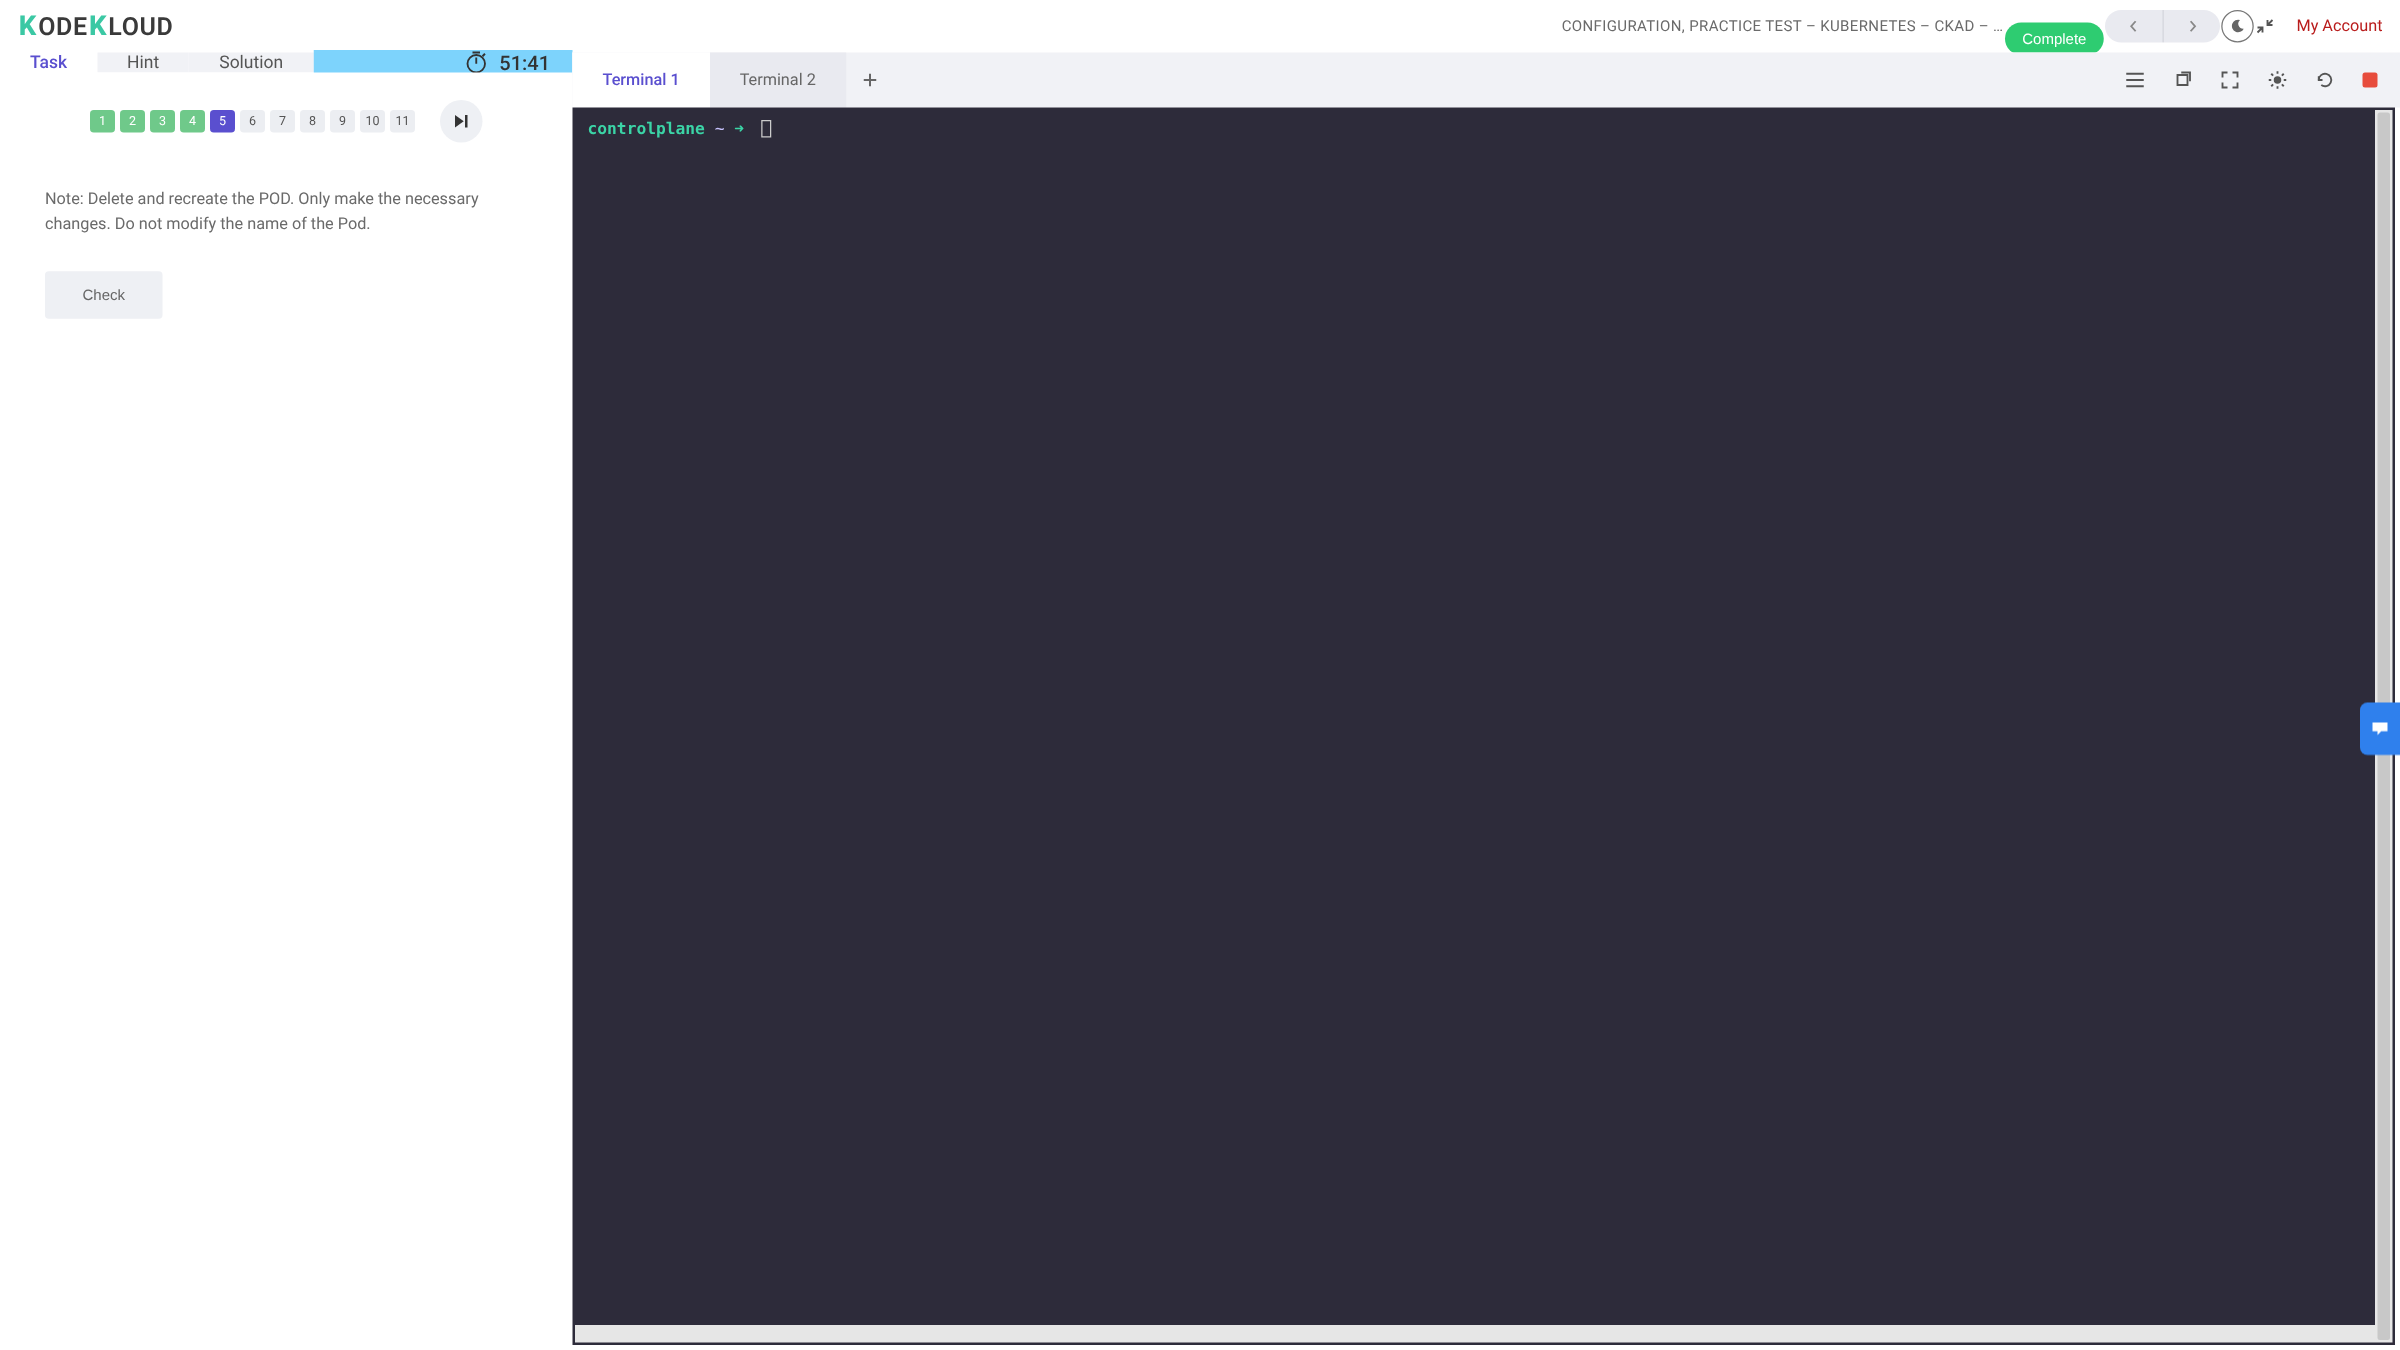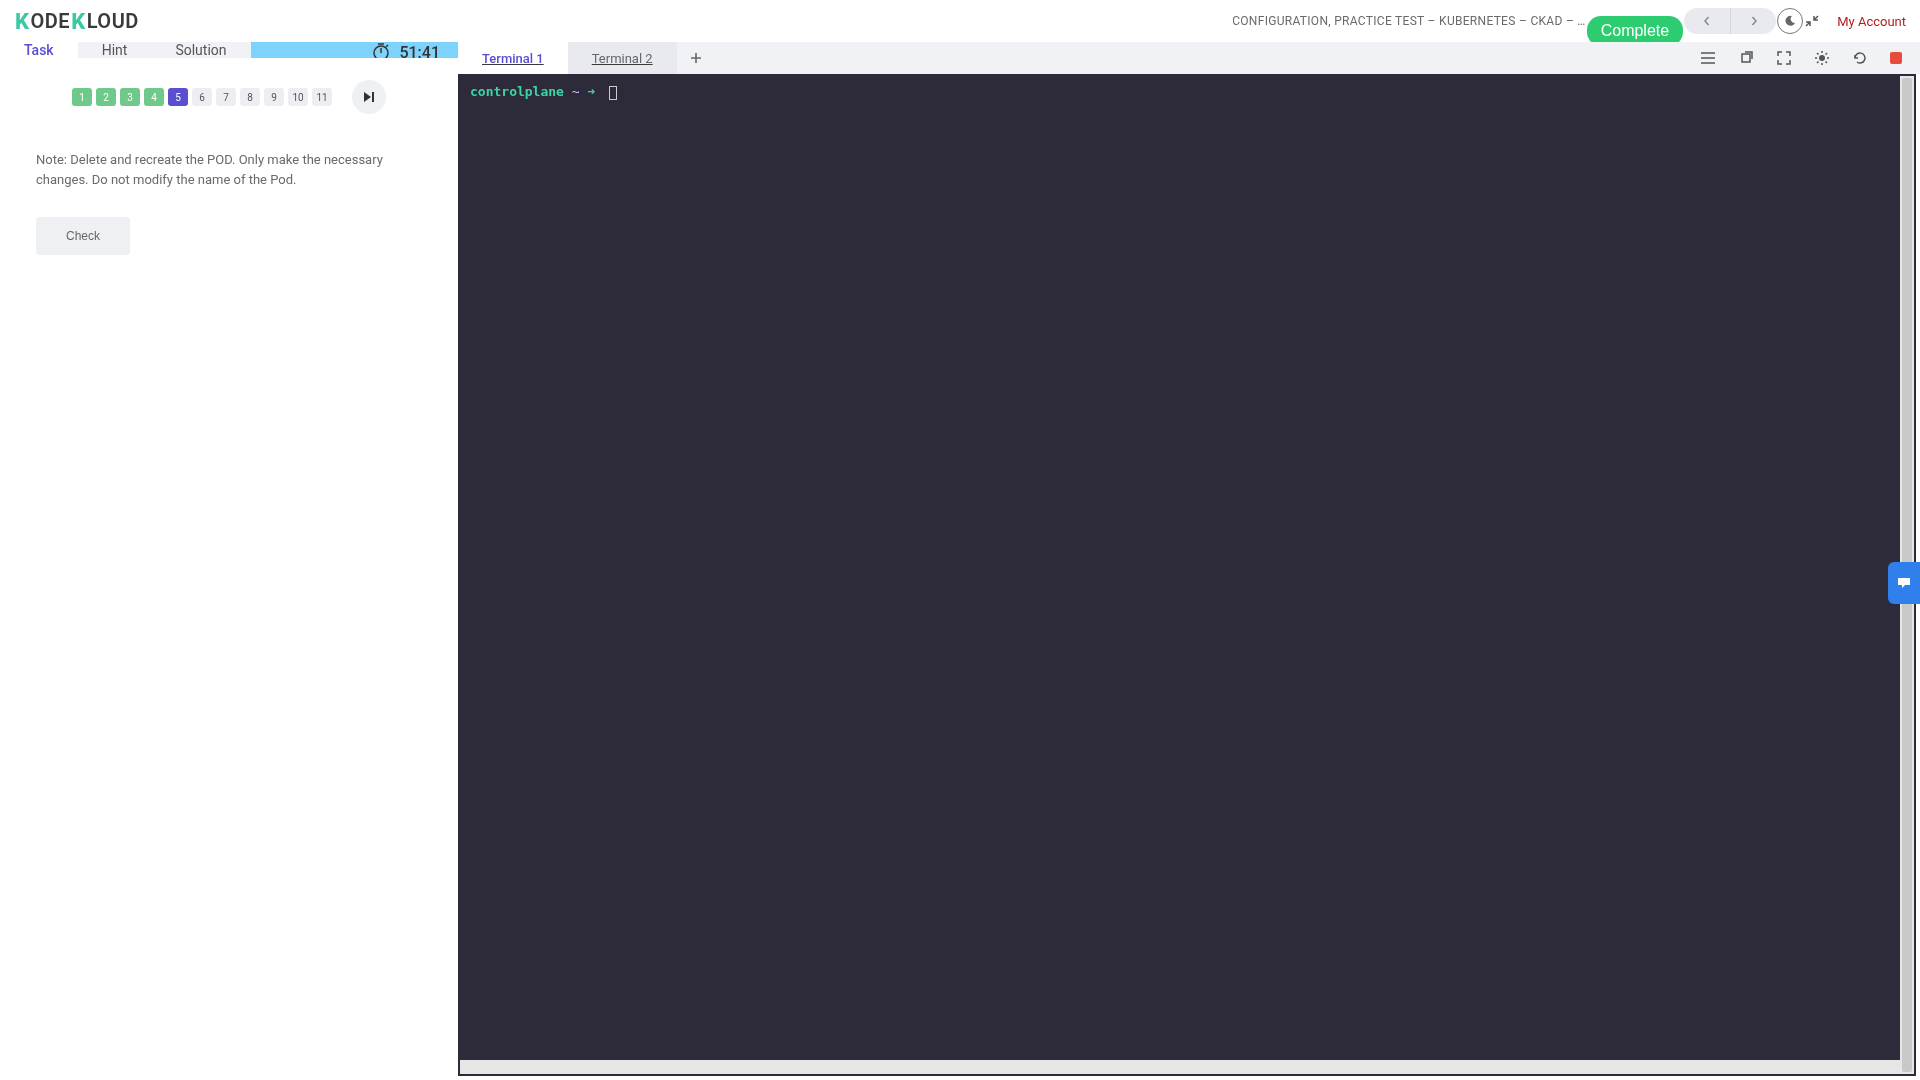--- a/index.html
+++ b/index.html
@@ -5,34 +5,34 @@
 * { margin: 0; padding: 0; box-sizing: border-box; }
 body { font-family: -apple-system, BlinkMacSystemFont, "Segoe UI", Roboto, sans-serif; background: #fff; color: #3a3a3a; height: 100vh; overflow: hidden; }
 
 
 .header { height: 42px; display: flex; align-items: center; padding: 0 14px; justify-content: space-between; }
 .header-left { display: flex; align-items: center; gap: 8px; }
 .logo { font-size: 20px; font-weight: 600; letter-spacing: 0.5px; color: #3a3a3a; display: flex; align-items: center; }
 .logo-k { color: #3bc8a4; font-weight: 800; font-size: 22px; margin: 0 1px; }
 .header-right { display: flex; align-items: center; gap: 1px; }
 .breadcrumb { font-size: 12px; color: #6a6a6a; letter-spacing: 0.3px; }
-.complete-btn { background: #2ecc71; color: #fff; border: none; border-radius: 14px; padding: 6px 14px; font-size: 16px; cursor: pointer; margin-top: 20px; }
+.complete-btn { background: #2ecc71; color: #fff; border: none; border-radius: 14px; padding: 6px 14px; font-size: 12px; cursor: pointer; margin-top: 20px; }
 .nav-arrows { display: flex; background: #e9eaf0; border-radius: 14px; overflow: hidden; }
 .nav-arrow { width: 46px; height: 26px; display: flex; align-items: center; justify-content: center; cursor: pointer; color: #888; }
 .nav-arrow + .nav-arrow { border-left: 1px solid #d4d5db; }
 .icon-circle { width: 26px; height: 26px; border: 1.5px solid #777; border-radius: 50%; display: flex; align-items: center; justify-content: center; cursor: pointer; }
 .collapse-icon { cursor: pointer; color: #555; }
 .account { font-size: 13px; color: #b91c1c; cursor: pointer; margin-left: 16px; }
 
 
 .main { height: calc(100vh - 42px); display: flex; }
 
 
 .left { width: 458px; display: flex; flex-direction: column; background: #fff; }
-.tabs-row { height: 16px; display: flex; align-items: flex-start; }
+.tabs-row { height: 16px; display: flex; align-items: center; }
 .left-tab { padding: 0 24px; font-size: 14px; display: flex; align-items: center; cursor: pointer; color: #555; background: #f1f2f6; }
 .left-tab.active { background: #fff; color: #5a4fcf; font-weight: 500; }
 .tabs-spacer { flex: 1; background: #7dd3fc; display: flex; align-items: center; justify-content: flex-end; padding-right: 18px; gap: 10px; }
 .timer { display: flex; align-items: center; gap: 8px; color: #333; font-size: 16px; font-weight: 500; }
 
 .questions-bar { padding: 22px 0 10px; display: flex; align-items: center; justify-content: center; gap: 6px; background: #fff; }
 .qn { width: 20px; height: 18px; border-radius: 3px; font-size: 10px; display: flex; align-items: center; justify-content: center; cursor: pointer; background: #eceef2; color: #555; }
 .qn.done { background: #6fc98a; color: #fff; }
 .qn.current { background: #5a4fcf; color: #fff; }
 .skip-end { width: 34px; height: 34px; border-radius: 50%; background: #eef0f4; margin-left: 14px; display: flex; align-items: center; justify-content: center; cursor: pointer; color: #333; }
@@ -41,21 +41,21 @@
 .task-text { font-size: 15px; line-height: 1.55; }
 .code-chip { background: #f4f5f8; border-radius: 3px; padding: 1px 6px; font-family: monospace; color: #444; }
 .task-note { font-size: 13px; color: #6a6a6a; margin-top: 8px; line-height: 1.5; }
 .check-btn { margin-top: 28px; background: #eef0f4; border: none; padding: 12px 30px; border-radius: 3px; font-size: 12px; color: #666; cursor: pointer; }
 .criteria { list-style: none; margin-top: 22px; }
 .criteria li { display: flex; align-items: center; gap: 10px; font-size: 14px; padding: 2px 0; color: #444; }
 .dot { width: 9px; height: 9px; border-radius: 50%; background: #555; flex-shrink: 0; }
 
 
 .right { flex: 1; display: flex; flex-direction: column; background: #fff; }
-.term-tabs { height: 32px; display: flex; align-items: stretch; background: #f1f2f6; text-decoration: underline; }
+.term-tabs { height: 44px; display: flex; align-items: stretch; background: #f1f2f6; }
 .term-tab { padding: 0 24px; display: flex; align-items: center; font-size: 13px; cursor: pointer; color: #666; background: #e9eaf0; }
 .term-tab.active { background: #fff; color: #5a4fcf; font-weight: 500; }
 .term-add { width: 38px; display: flex; align-items: center; justify-content: center; cursor: pointer; color: #666; }
 .term-icons { margin-left: auto; display: flex; align-items: center; gap: 22px; padding-right: 18px; color: #555; }
 .term-icons > * { cursor: pointer; }
 .stop-sq { width: 12px; height: 12px; background: #e74c3c; border-radius: 2px; }
 
 .terminal { flex: 1; margin: 0 4px 4px 0; background: #2d2b3a; position: relative; font-family: "Menlo", "Consolas", monospace; font-size: 13px; color: #ddd; padding: 10px 12px; overflow: hidden; }
 .terminal-scrollbar { position: absolute; top: 2px; right: 2px; bottom: 2px; width: 14px; background: #e6e6e6; }
 .terminal-scrollbar::before { content: ""; position: absolute; top: 2px; left: 2px; right: 2px; bottom: 2px; background: #c8c8c8; border-radius: 2px; }

